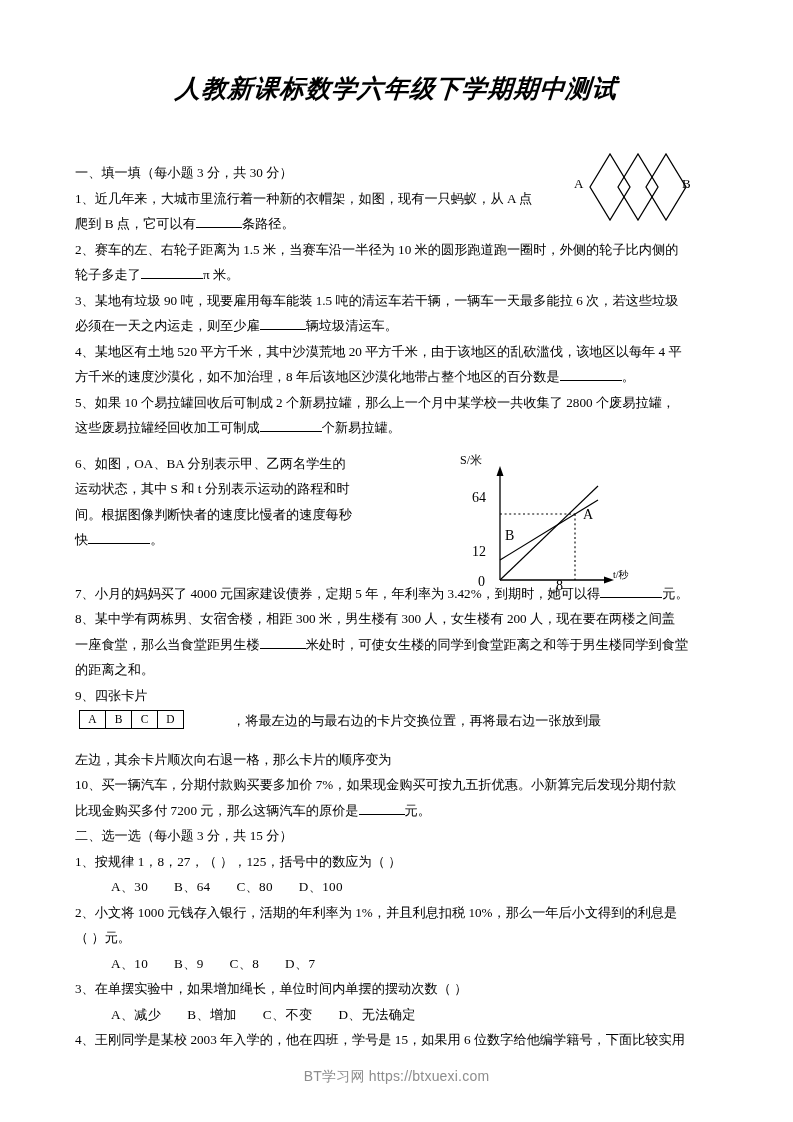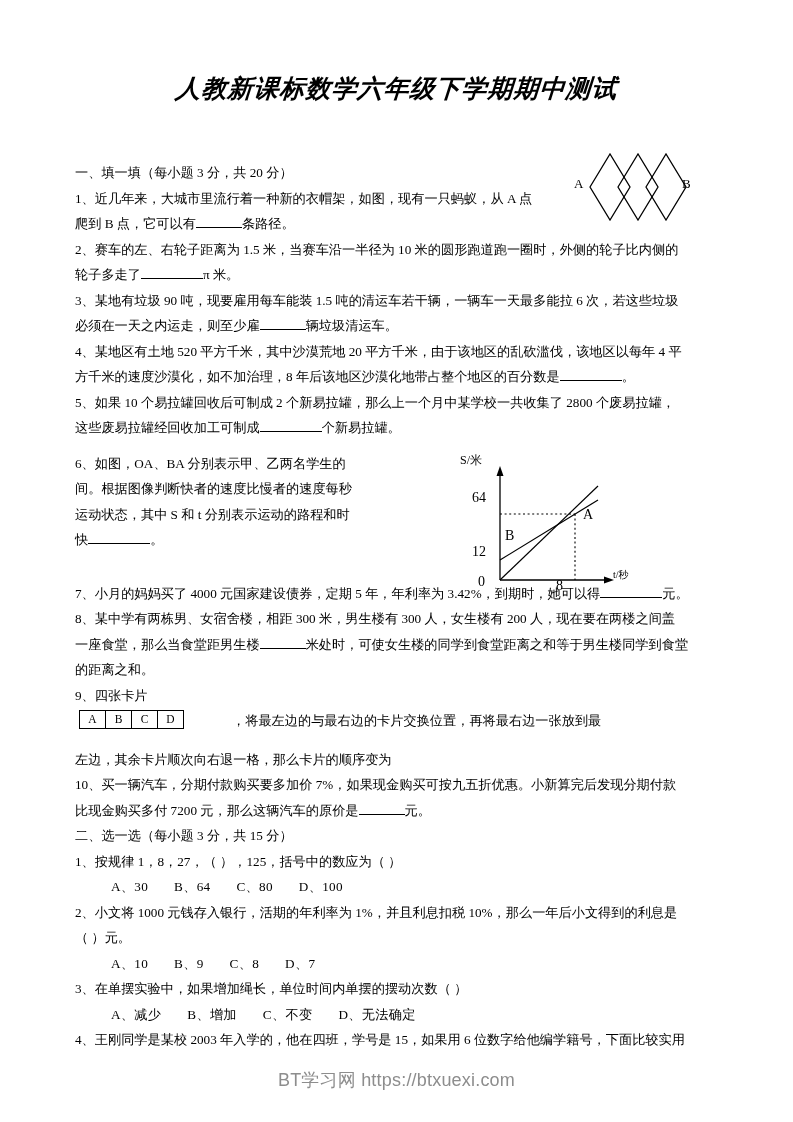--- a/index.html
+++ b/index.html
@@ -128,21 +128,21 @@
   }
 
   
   .footer {
     position: absolute;
     left: 0;
     top: 1068px;
     width: 793px;
     text-align: center;
     font-family: "Liberation Sans", "DejaVu Sans", sans-serif;
-    font-size: 18px;
+    font-size: 14px;
     color: #8d8d8d;
     letter-spacing: 0.2px;
   }
   .sp-8 { display: inline-block; width: 22px; }
   .gap-row { height: 10px; }
 </style>
 </head>
 <body>
 
 <div class="page">
@@ -188,21 +188,21 @@
     <span class="g-lbl gl-0">0</span>
     <span class="g-lbl gl-8">8</span>
     <span class="g-lbl gl-t">t/秒</span>
     <span class="g-lbl gl-A">A</span>
     <span class="g-lbl gl-B">B</span>
   </div>
 
   <div class="content">
 
     
-    <p class="para sec-head">一、填一填（每小题 3 分，共 20 分）</p>
+    <p class="para sec-head">一、填一填（每小题 3 分，共 30 分）</p>
 
     
     <p class="para">1、近几年来，大城市里流行着一种新的衣帽架，如图，现有一只蚂蚁，从 A 点</p>
     <p class="para"><span>爬到 B 点，它可以有</span><span class="blank b-md"></span><span>条路径。</span></p>
 
     
     <p class="para">2、赛车的左、右轮子距离为 1.5 米，当赛车沿一半径为 10 米的圆形跑道跑一圈时，外侧的轮子比内侧的</p>
     <p class="para"><span>轮子多走了</span><span class="blank b-lg"></span><span>π 米。</span></p>
 
     
@@ -215,22 +215,22 @@
 
     
     <p class="para">5、如果 10 个易拉罐回收后可制成 2 个新易拉罐，那么上一个月中某学校一共收集了 2800 个废易拉罐，</p>
     <p class="para"><span>这些废易拉罐经回收加工可制成</span><span class="blank b-lg"></span><span>个新易拉罐。</span></p>
 
     <div class="gap-row"></div>
 
     
     <div style="width:385px">
       <p class="para">6、如图，OA、BA 分别表示甲、乙两名学生的</p>
+      <p class="para">运动状态，其中 S 和 t 分别表示运动的路程和时</p>
       <p class="para">间。根据图像判断快者的速度比慢者的速度每秒</p>
-      <p class="para">运动状态，其中 S 和 t 分别表示运动的路程和时</p>
       <p class="para"><span>快</span><span class="blank b-lg"></span><span>。</span></p>
     </div>
 
     <div class="gap-row"></div>
     <div style="height:18px"></div>
 
     
     <p class="para"><span>7、小月的妈妈买了 4000 元国家建设债券，定期 5 年，年利率为 3.42%，到期时，她可以得</span><span class="blank b-lg"></span><span>元。</span></p>
 
     

